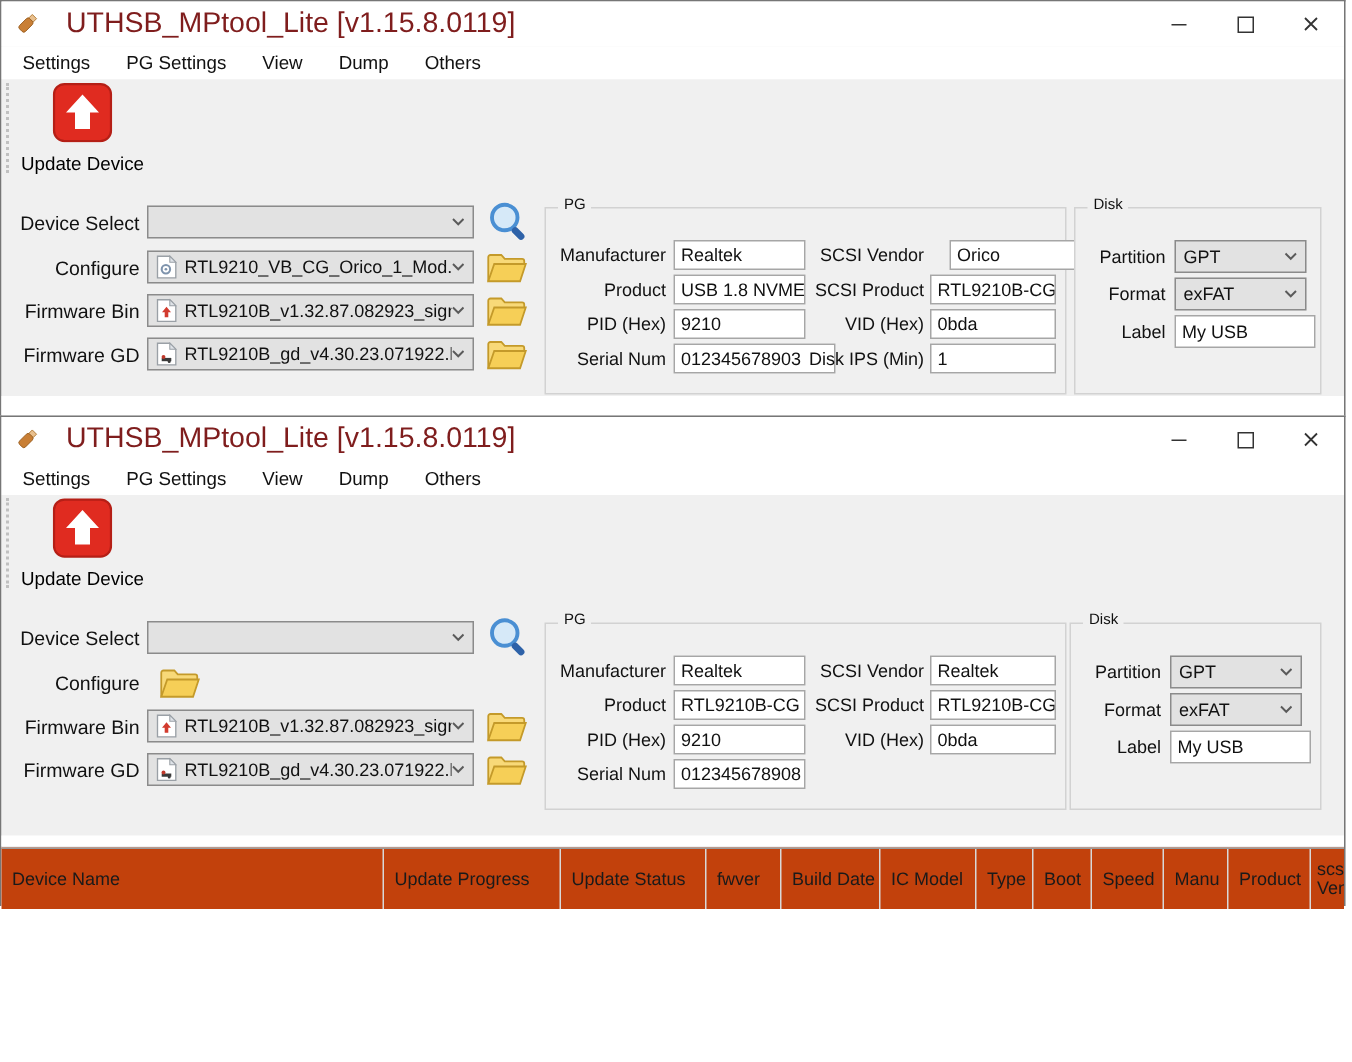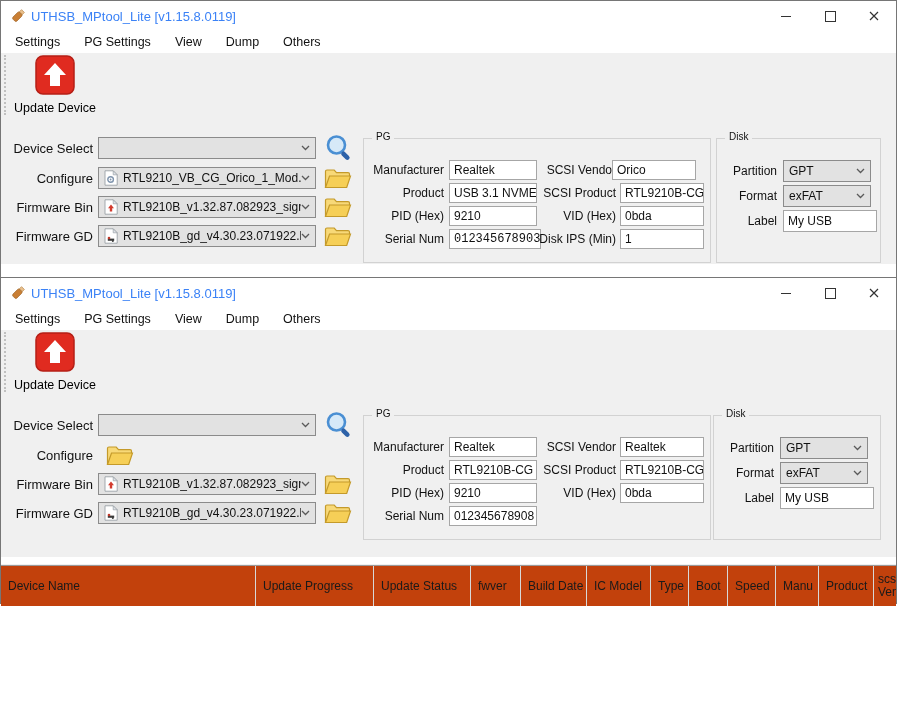--- a/index.html
+++ b/index.html
@@ -5,21 +5,21 @@
   html,body{margin:0;padding:0;background:#fff;}
   .stage{position:relative;width:901px;height:708px;background:#fff;overflow:hidden;
          font-family:"Liberation Sans",sans-serif;color:#111;}
   .window{position:absolute;left:0;width:897px;background:#f0f0f0;
           border:1px solid #767676;box-sizing:border-box;}
   .win1{top:0;height:277px;border-bottom:none;}
   .win2{top:277px;height:327px;border-bottom:none;}
   .titlebar{position:absolute;top:0;left:0;right:0;height:30px;background:#fff;
             display:flex;align-items:center;}
   .app-icon{margin-left:9px;width:16px;height:16px;display:inline-flex;}
-  .title{margin-left:5px;font-size:13px;color:#3b82f6;}
+  .title{margin-left:18px;font-size:19px;color:#7f1d1d;}
   .win-controls{margin-left:auto;display:flex;height:100%;}
   .wc{width:44px;height:100%;display:flex;align-items:center;justify-content:center;}
   .min-glyph{width:10px;height:0;border-bottom:1px solid #333;}
   .max-glyph{width:9px;height:9px;border:1px solid #333;}
   .menubar{position:absolute;top:30px;left:0;right:0;height:22px;background:#fff;
            display:flex;align-items:center;padding-left:2px;}
   .menu-item{padding:0 12px;font-size:12.5px;line-height:22px;color:#111;}
   .client{position:absolute;top:52px;left:0;right:0;bottom:0;background:#f0f0f0;padding-left:48px;}
   .gripper{position:absolute;left:3px;top:2px;height:60px;width:0;border-left:2px dotted #c0c0c0;}
   .update-btn{position:absolute;left:8px;top:2px;width:92px;text-align:center;cursor:default;}
@@ -196,27 +196,27 @@
             <path d="M1.5 19.5 L5.5 8 h21 l-3.8 11.5 z" fill="#f6cf57" stroke="#c49a2a" stroke-width="1.2"></path>
           </svg>
         </span>
       </div>
 
       <div class="groupbox" style="left:362px;top:85px;width:348px;height:125px;">
         <span class="gb-legend">PG</span>
         <span class="pgrow-label" style="left:0;top:21px;width:80px;">Manufacturer</span>
         <div class="textbox" style="left:85px;top:21px;width:88px;">Realtek</div>
         <span class="pgrow-label" style="left:0;top:44px;width:80px;">Product</span>
-        <div class="textbox" style="left:85px;top:44px;width:88px;">USB 3.1 NVME</div>
+        <div class="textbox" style="left:85px;top:44px;width:88px;">USB 1.8 NVME</div>
         <span class="pgrow-label" style="left:0;top:67px;width:80px;">PID (Hex)</span>
         <div class="textbox" style="left:85px;top:67px;width:88px;">9210</div>
         <span class="pgrow-label" style="left:0;top:90px;width:80px;">Serial Num</span>
-        <div class="textbox" style="left:85px;top:90px;width:92px;font-family:Liberation Mono, monospace;">012345678903</div>
+        <div class="textbox" style="left:85px;top:90px;width:108px;">012345678903</div>
         <span class="pgrow-label" style="left:170px;top:21px;width:82px;">SCSI Vendor</span>
-        <div class="textbox" style="left:248px;top:21px;width:84px;">Orico</div>
+        <div class="textbox" style="left:269px;top:21px;width:84px;">Orico</div>
         <span class="pgrow-label" style="left:170px;top:44px;width:82px;">SCSI Product</span>
         <div class="textbox" style="left:256px;top:44px;width:84px;">RTL9210B-CG</div>
         <span class="pgrow-label" style="left:170px;top:67px;width:82px;">VID (Hex)</span>
         <div class="textbox" style="left:256px;top:67px;width:84px;">0bda</div>
         <span class="pgrow-label" style="left:170px;top:90px;width:82px;">Disk IPS (Min)</span>
         <div class="textbox" style="left:256px;top:90px;width:84px;">1</div>
       </div>
 
       <div class="groupbox" style="left:715px;top:85px;width:165px;height:125px;">
         <span class="gb-legend">Disk</span>

